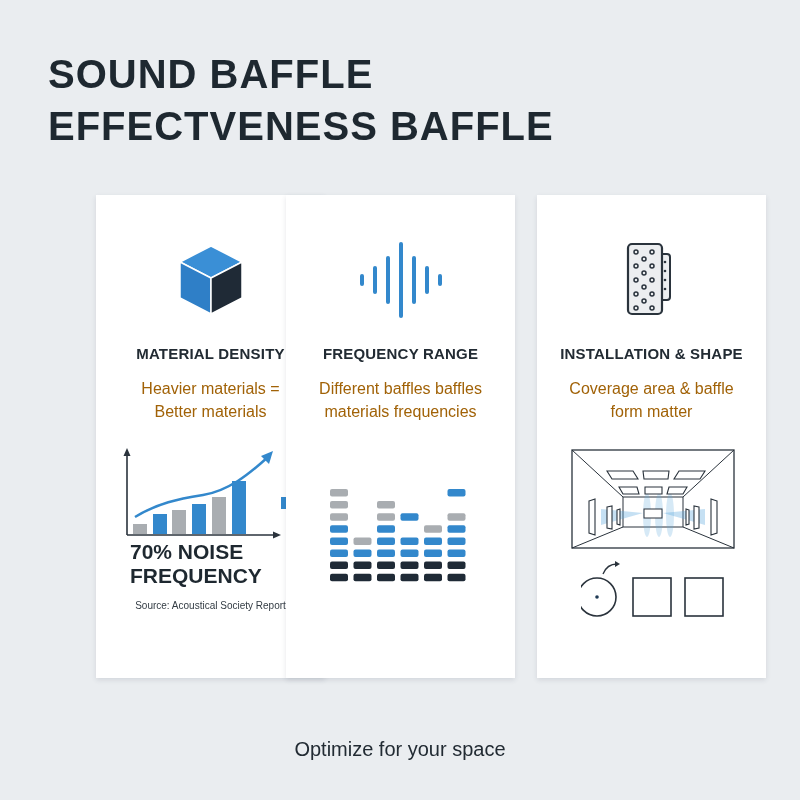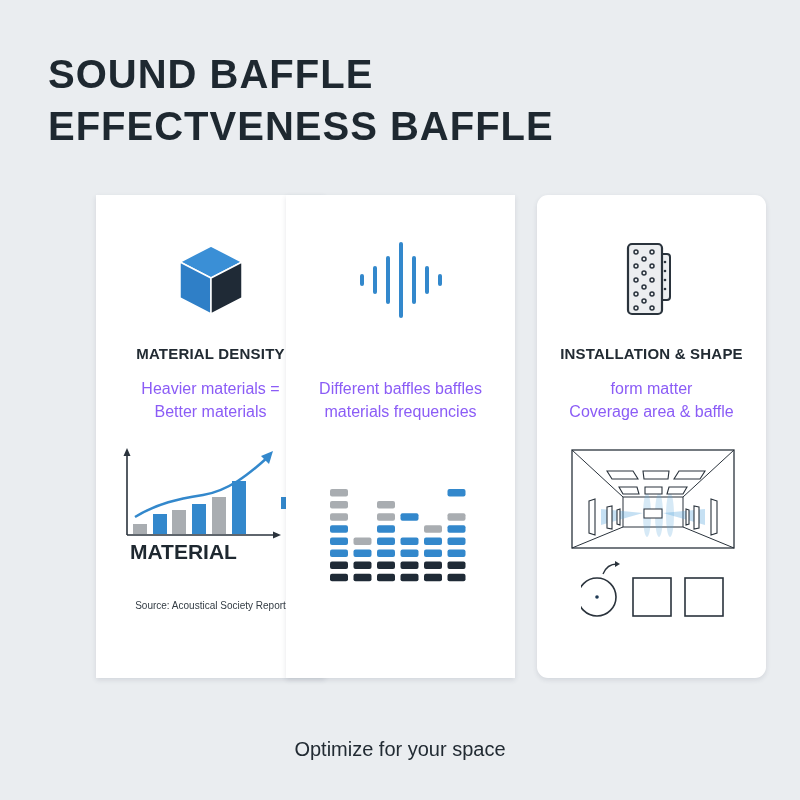--- a/index.html
+++ b/index.html
@@ -23,36 +23,36 @@
   }
   .card {
     position: absolute;
     top: 195px;
     width: 229px; height: 483px;
     background: #ffffff;
     box-shadow: 0 2px 5px rgba(40,50,70,0.12);
   }
   .card.c1 { left: 52px; margin-left: 44px; }
   .card.c2 { left: 286px; }
-  .card.c3 { left: 537px; border-radius: 11px; }
+  .card.c3 { left: 537px; }
   .card-icon { position: absolute; left: 0; right: 0; top: 40px; height: 90px; display:flex; justify-content:center; align-items:center; }
   .card-heading {
     position: absolute; left: 0; right: 0; top: 150px;
     text-align: center;
     font-family: "Liberation Sans", sans-serif;
     font-weight: 700; font-size: 15px;
     color: #222b33;
     letter-spacing: 0.2px;
   }
   .card-desc {
     position: absolute; left: 10px; right: 10px; top: 182px;
     text-align: center;
     font-family: "Liberation Sans", sans-serif;
     font-size: 16px; line-height: 23px;
-    color: #8b5cf6;
+    color: #a16207;
   }
   .card-desc span { display: block; }
   .chart-area { position: absolute; left: 22px; top: 250px; width: 200px; height: 90px; }
   .stat {
     position: absolute; left: 34px; top: 345px;
     font-family: "Liberation Sans", sans-serif;
     font-weight: 700; font-size: 21px; line-height: 24px;
     color: #1e2830;
   }
   .stat span { display:block; }
@@ -115,39 +115,41 @@
         <rect x="163" y="52" width="6" height="12" fill="#3388cc"></rect>
         <polygon points="169,52 177,44 177,72 169,64" fill="#3388cc"></polygon>
         <line x1="181" y1="40" x2="181" y2="76" stroke="#3388cc" stroke-width="1.5"></line>
         <path d="M185,51 Q189,58 185,65" fill="none" stroke="#3388cc" stroke-width="2"></path>
         <path d="M190,47 Q197,58 190,69" fill="none" stroke="#3388cc" stroke-width="2"></path>
         <circle cx="200" cy="58" r="1" fill="#3388cc"></circle>
       </g>
     </svg>
   </div>
   <div class="stat">
-    <span>MATERIAL</span>
+    <span>70% NOISE</span>
+    <span>FREQUENCY</span>
   </div>
   <div class="source">Source: Acoustical Society Report</div>
 </div>
 
 <div class="card c2">
   <div class="card-icon">
     <svg width="90" height="80" viewBox="0 0 90 80">
       <g stroke="#3388cc" stroke-width="4" stroke-linecap="round">
         <line x1="6" y1="36" x2="6" y2="44"></line>
         <line x1="19" y1="28" x2="19" y2="52"></line>
         <line x1="32" y1="18" x2="32" y2="62"></line>
         <line x1="45" y1="4" x2="45" y2="76"></line>
         <line x1="58" y1="18" x2="58" y2="62"></line>
         <line x1="71" y1="28" x2="71" y2="52"></line>
         <line x1="84" y1="36" x2="84" y2="44"></line>
       </g>
     </svg>
   </div>
+  <div class="card-heading">FREQUENCY RANGE</div>
   <div class="card-desc">
     <span>Different baffles baffles</span>
     <span>materials frequencies</span>
   </div>
   <div class="eq">
     <svg id="eq-svg" width="140" height="100" viewBox="0 0 140 100">
         <rect x="0" y="86.7" width="18" height="7.5" rx="2" fill="#1f2a36"></rect>
         <rect x="0" y="74.6" width="18" height="7.5" rx="2" fill="#1f2a36"></rect>
         <rect x="0" y="62.5" width="18" height="7.5" rx="2" fill="#3388cc"></rect>
         <rect x="0" y="50.4" width="18" height="7.5" rx="2" fill="#3388cc"></rect>
@@ -211,22 +213,22 @@
       <g fill="#2a333c">
         <circle cx="43" cy="22" r="1.3"></circle>
           <circle cx="43" cy="31" r="1.3"></circle>
         <circle cx="43" cy="40" r="1.3"></circle>
           <circle cx="43" cy="49" r="1.3"></circle>
       </g>
     </svg>
   </div>
   <div class="card-heading">INSTALLATION &amp; SHAPE</div>
   <div class="card-desc">
+    <span>Coverage area &amp; baffle</span>
     <span>form matter</span>
-    <span>Coverage area &amp; baffle</span>
   </div>
   <div class="room">
     <svg width="164" height="100" viewBox="0 0 164 100">
       <rect x="1" y="1" width="162" height="98" fill="#fff" stroke="#2a333c" stroke-width="1.3"></rect>
       <rect x="52" y="48" width="60" height="30" fill="none" stroke="#2a333c" stroke-width="1"></rect>
       <line x1="1" y1="1" x2="52" y2="48" stroke="#2a333c" stroke-width="1"></line>
       <line x1="163" y1="1" x2="112" y2="48" stroke="#2a333c" stroke-width="1"></line>
       <line x1="1" y1="99" x2="52" y2="78" stroke="#2a333c" stroke-width="1"></line>
       <line x1="163" y1="99" x2="112" y2="78" stroke="#2a333c" stroke-width="1"></line>
 

